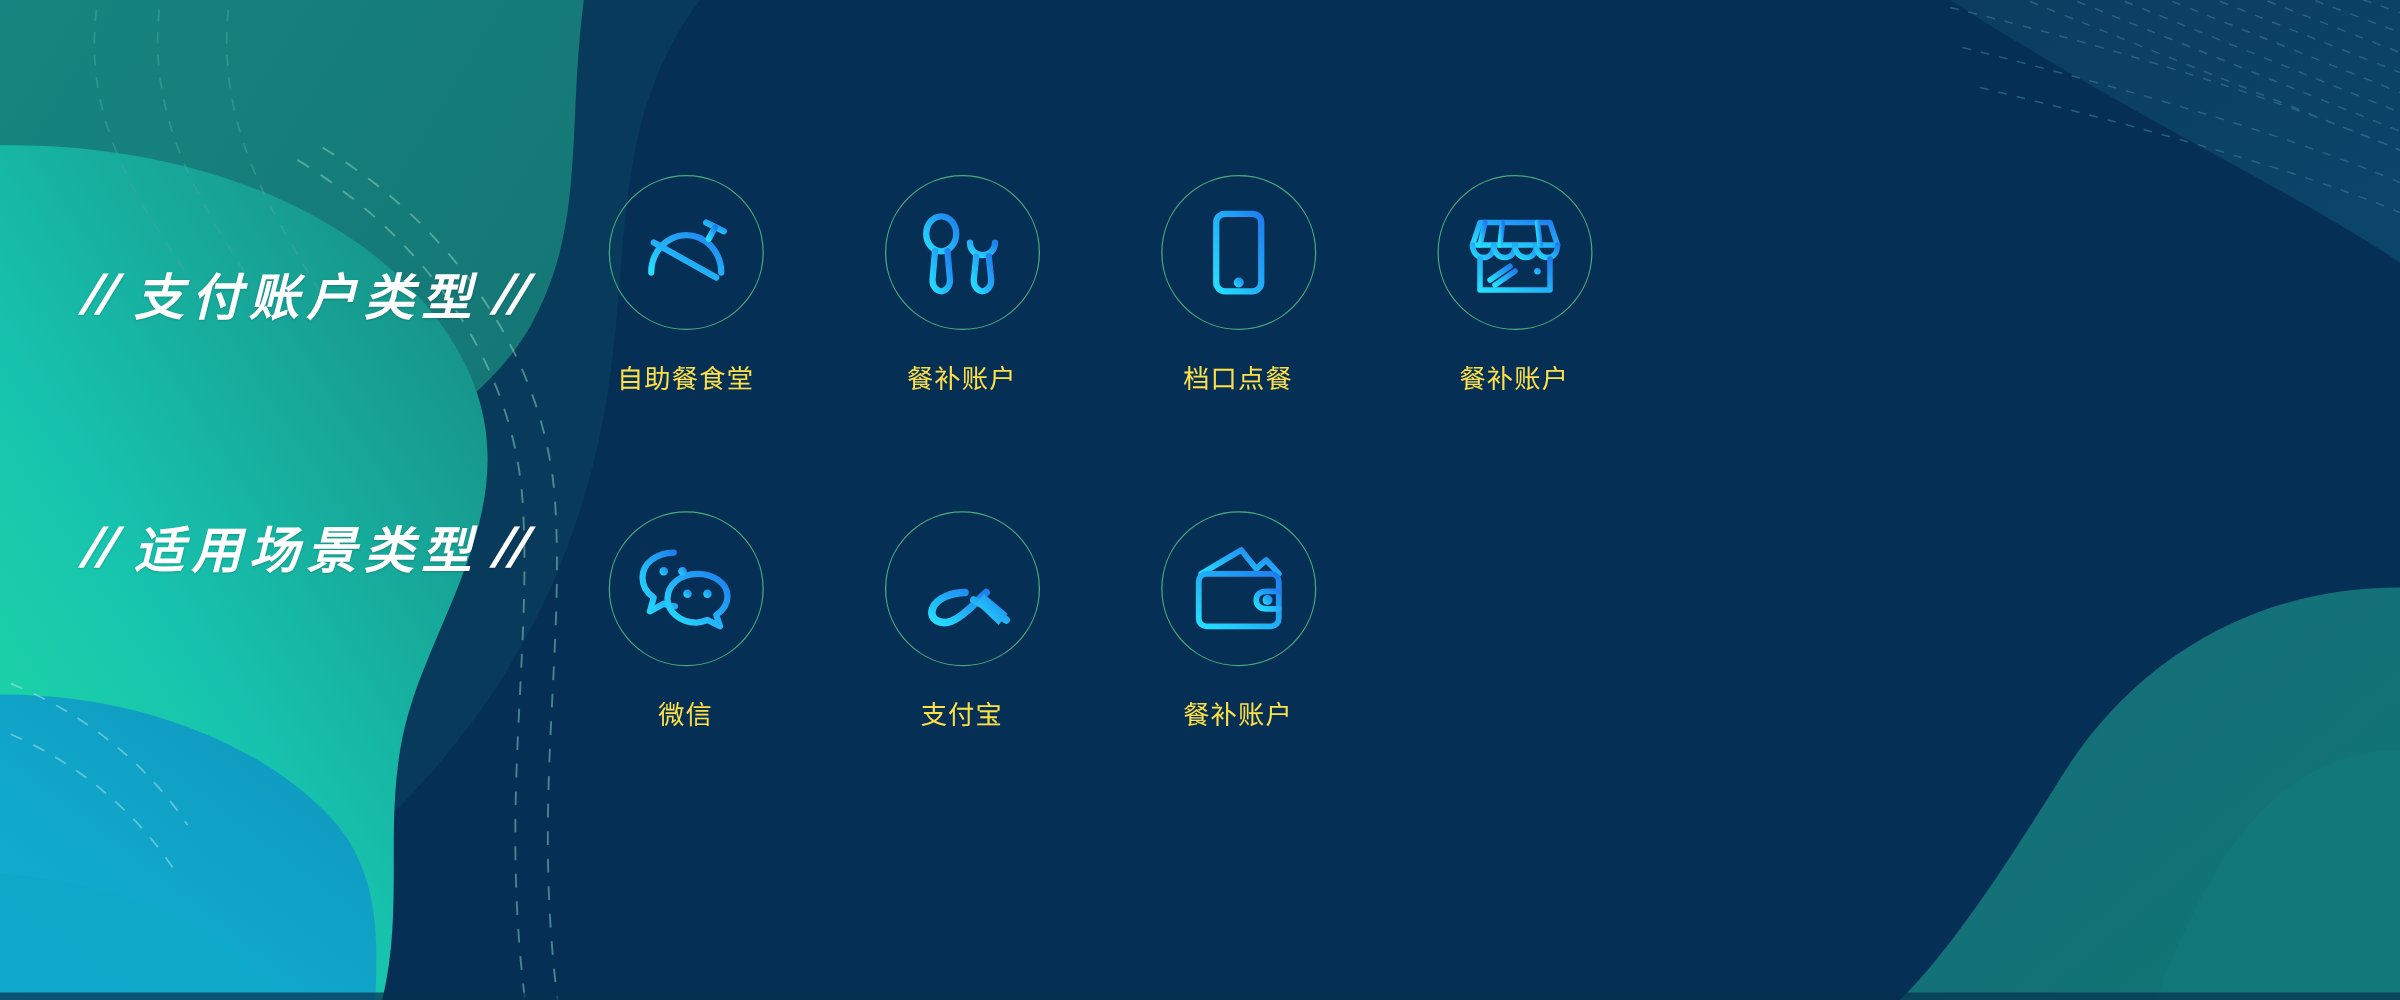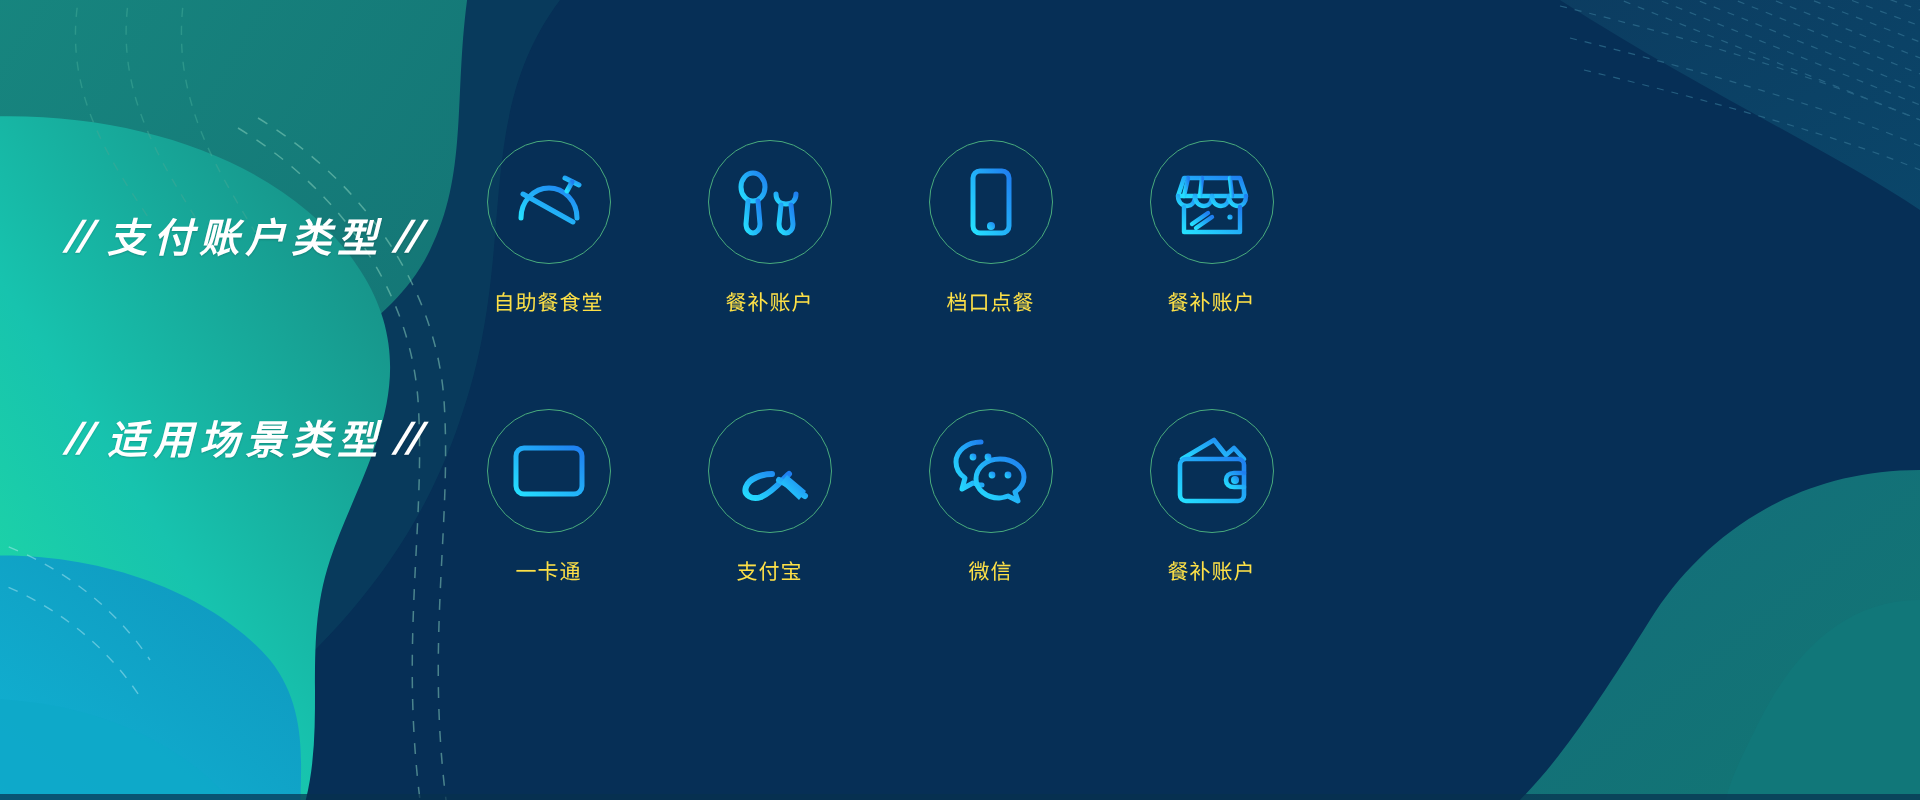--- a/index.html
+++ b/index.html
@@ -259,38 +259,43 @@
             </g>
             <circle cx="60" cy="57" r="2.6" fill="url(#gi5)"></circle>
           </svg>
         </div>
         <div class="cell-label">餐补账户</div>
       </div>
     </div>
 
     <div class="row row-2">
 
-      <div class="cell">
-        <div class="circle">
-          <svg width="84" height="84" viewBox="0 0 84 84">
-            <defs>
-              <linearGradient id="gp1" x1="0" y1="1" x2="1" y2="0">
-                <stop offset="0%" stop-color="#25e0ff"></stop>
-                  <stop offset="100%" stop-color="#1f7ef0"></stop>
-              </linearGradient>
-            </defs>
-            <g fill="none" stroke="url(#gp1)" stroke-width="5" stroke-linecap="round" stroke-linejoin="round">
-              <rect x="9" y="19" width="66" height="46" rx="8"></rect>
-              <line x1="9" y1="34" x2="75" y2="34"></line>
-              <line x1="21" y1="47" x2="36" y2="47"></line>
-              <line x1="21" y1="55" x2="29" y2="55"></line>
-            </g>
-          </svg>
-        </div>
-        <div class="cell-label">一卡通</div>
+
+      <div class="cell">
+        <div class="circle">
+          <svg width="86" height="86" viewBox="0 0 86 86">
+            <defs>
+              <linearGradient id="gp3" x1="0" y1="1" x2="1" y2="0">
+                <stop offset="0%" stop-color="#25e0ff"></stop>
+                  <stop offset="100%" stop-color="#1f7ef0"></stop>
+              </linearGradient>
+            </defs>
+            <g fill="none" stroke="url(#gp3)" stroke-width="5" stroke-linecap="round" stroke-linejoin="round">
+              <path d="M33,14 C19,14 8,23 8,34 C8,40 11,46 17,50 L14,61 L25,55
+                       C28,56 31,57 34,57"></path>
+              <path d="M52,31 C65,31 76,39 76,49 C76,55 73,60 67,64 L70,73 L60,68
+                       C57,69 54,70 51,70 C38,70 28,61 28,51 C28,40 38,31 52,31 Z"></path>
+            </g>
+            <circle cx="25" cy="29" r="3.4" fill="url(#gp3)"></circle>
+            <circle cx="40" cy="29" r="3.4" fill="url(#gp3)"></circle>
+            <circle cx="44" cy="47" r="3.4" fill="url(#gp3)"></circle>
+            <circle cx="60" cy="47" r="3.4" fill="url(#gp3)"></circle>
+          </svg>
+        </div>
+        <div class="cell-label">微信</div>
       </div>
 
       <div class="cell">
         <div class="circle">
           <svg width="86" height="86" viewBox="0 0 86 86">
             <defs>
               <linearGradient id="gp2" x1="0" y1="1" x2="1" y2="0">
                 <stop offset="0%" stop-color="#25e0ff"></stop>
                   <stop offset="100%" stop-color="#1f7ef0"></stop>
               </linearGradient>
@@ -304,44 +309,20 @@
               <path d="M52,52 C60,56 70,62 78,68"></path>
             </g>
             <path d="M60,47 L79,63 L72,72 L54,55 Z" fill="url(#gp2)"></path>
           </svg>
         </div>
         <div class="cell-label">支付宝</div>
       </div>
 
       <div class="cell">
         <div class="circle">
-          <svg width="86" height="86" viewBox="0 0 86 86">
-            <defs>
-              <linearGradient id="gp3" x1="0" y1="1" x2="1" y2="0">
-                <stop offset="0%" stop-color="#25e0ff"></stop>
-                  <stop offset="100%" stop-color="#1f7ef0"></stop>
-              </linearGradient>
-            </defs>
-            <g fill="none" stroke="url(#gp3)" stroke-width="5" stroke-linecap="round" stroke-linejoin="round">
-              <path d="M33,14 C19,14 8,23 8,34 C8,40 11,46 17,50 L14,61 L25,55
-                       C28,56 31,57 34,57"></path>
-              <path d="M52,31 C65,31 76,39 76,49 C76,55 73,60 67,64 L70,73 L60,68
-                       C57,69 54,70 51,70 C38,70 28,61 28,51 C28,40 38,31 52,31 Z"></path>
-            </g>
-            <circle cx="25" cy="29" r="3.4" fill="url(#gp3)"></circle>
-            <circle cx="40" cy="29" r="3.4" fill="url(#gp3)"></circle>
-            <circle cx="44" cy="47" r="3.4" fill="url(#gp3)"></circle>
-            <circle cx="60" cy="47" r="3.4" fill="url(#gp3)"></circle>
-          </svg>
-        </div>
-        <div class="cell-label">微信</div>
-      </div>
-
-      <div class="cell">
-        <div class="circle">
           <svg width="84" height="84" viewBox="0 0 84 84">
             <defs>
               <linearGradient id="gp4" x1="0" y1="1" x2="1" y2="0">
                 <stop offset="0%" stop-color="#25e0ff"></stop>
                   <stop offset="100%" stop-color="#1f7ef0"></stop>
               </linearGradient>
             </defs>
             <g fill="none" stroke="url(#gp4)" stroke-width="4.6" stroke-linecap="round" stroke-linejoin="round">
               <path d="M12,30 L44,11 L56,26 L64,19 L74,30"></path>
               <rect x="10" y="30" width="64" height="42" rx="6"></rect>

